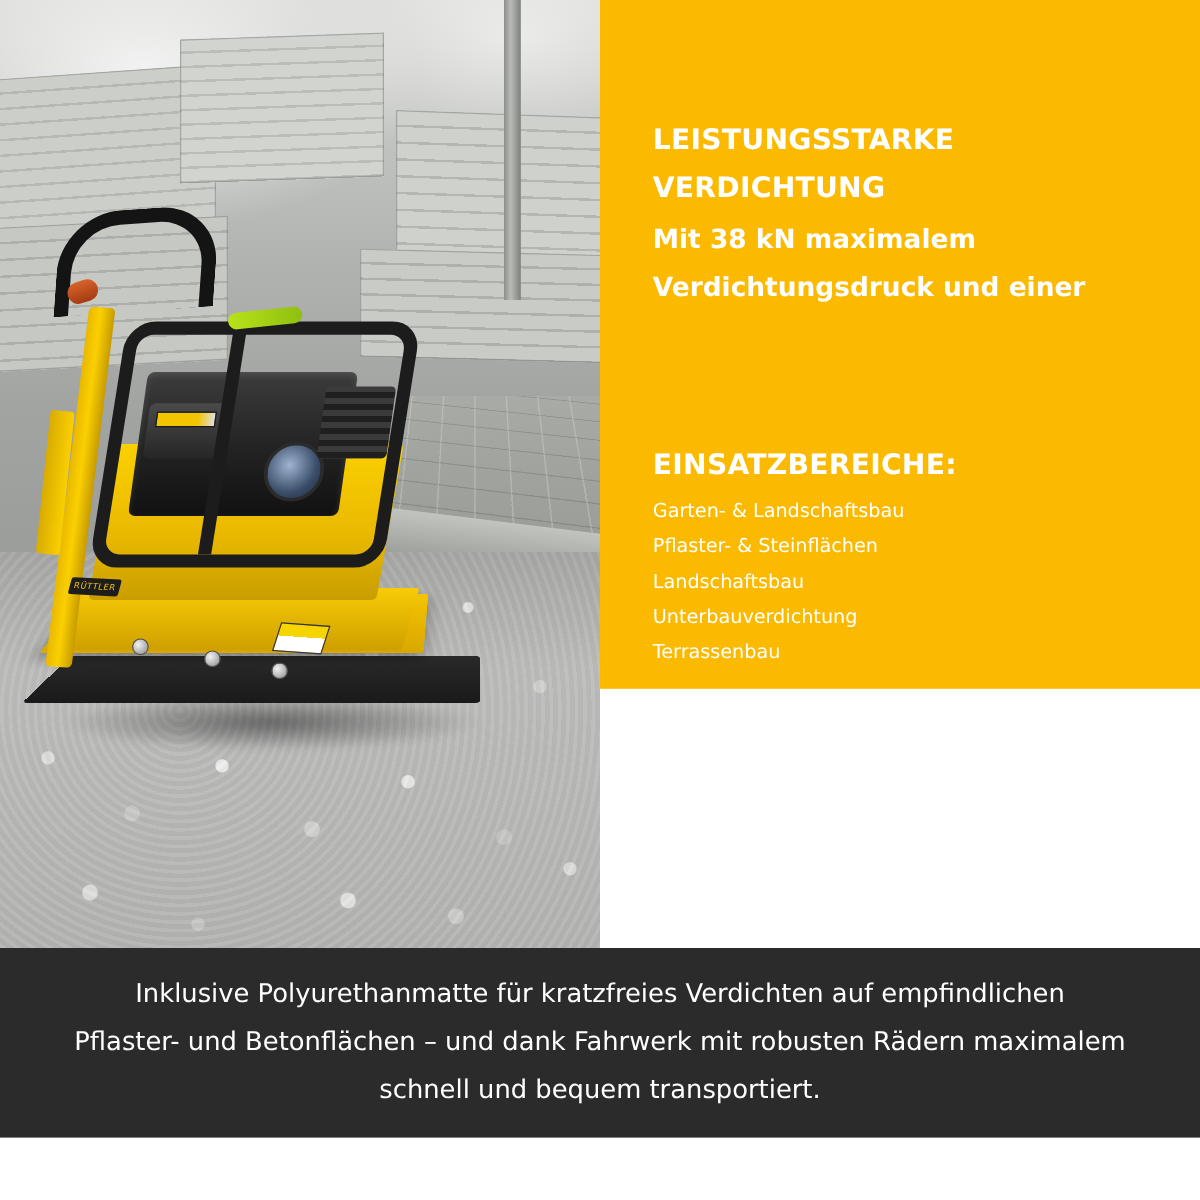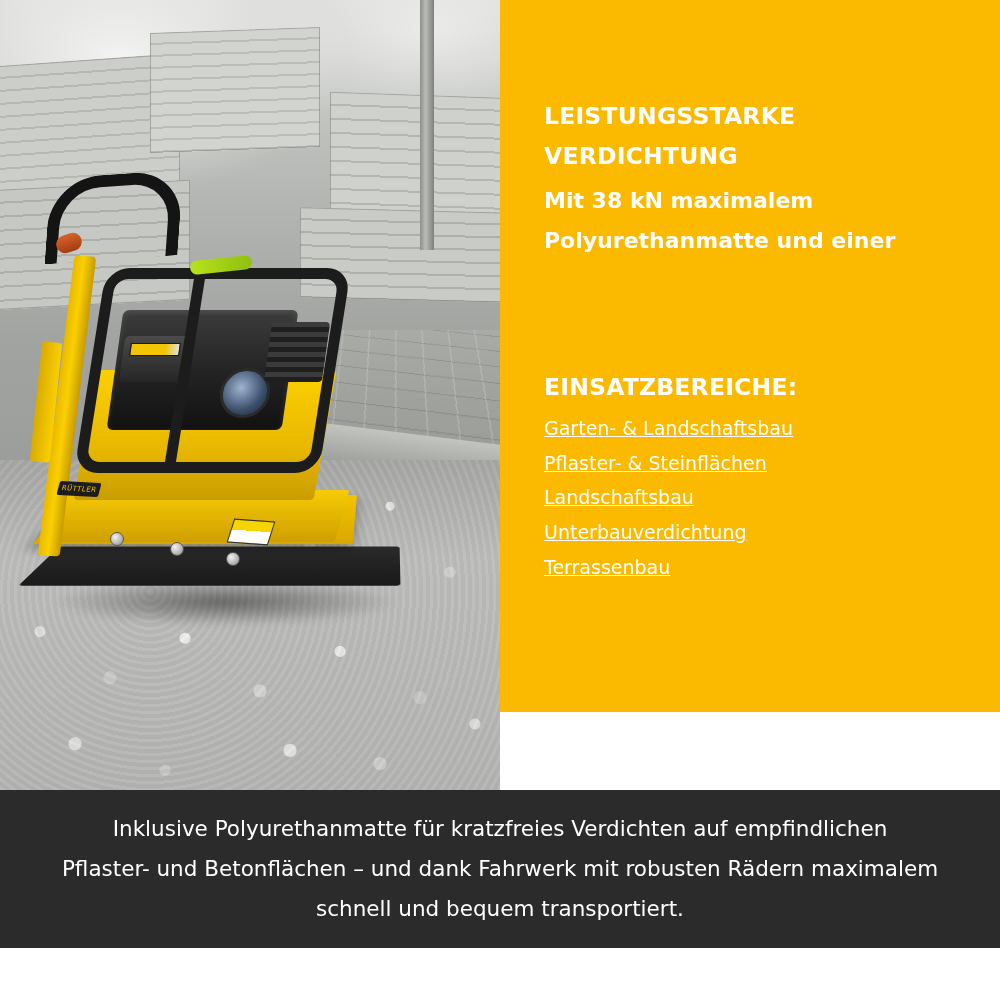--- a/index.html
+++ b/index.html
@@ -261,21 +261,21 @@
   .m-bolt {
     position: absolute; width: 12px; height: 12px;
     border-radius: 50%;
     background: radial-gradient(circle at 35% 35%, #f2f2f2, #8a8a8a);
     border: 1px solid #555;
   }
 
   
   .info-panel {
     width: 500px;
-    height: 712px;
+    height: 574px;
     background: #fbba00;
     box-sizing: border-box;
     padding: 96px 44px 0 44px;
     color: #ffffff;
   }
   .block-heading {
     font-size: 23.5px;
     font-weight: 700;
     letter-spacing: .2px;
     line-height: 1.72;
@@ -290,23 +290,22 @@
     margin: 0;
   }
   .block-text .ln { display: block; font-weight: bold; }
   .spacer-block { height: 106px; }
   .usage-list {
     list-style: none;
     margin: 0;
     padding: 0;
   }
   .usage-list li {
-    font-size: 19px;
+    font-size: 16px;
     line-height: 1.82;
-    text-decoration: underline;
   }
 
   
   .footer-bar {
     position: absolute;
     left: 0;
     top: 790px;
     width: 1000px;
     height: 158px;
     background: #2b2b2b;
@@ -374,21 +373,21 @@
     </div>
 
     <div class="info-panel">
 
       <h2 class="block-heading">
         <span class="ln">LEISTUNGSSTARKE VERDICHTUNG</span>
       </h2>
 
       <p class="block-text">
         <span class="ln">Mit 38 kN maximalem</span>
-        <span class="ln">Polyurethanmatte und einer</span>
+        <span class="ln">Verdichtungsdruck und einer</span>
       </p>
 
       <div class="spacer-block"></div>
 
       <h2 class="block-heading">
         <span class="ln">EINSATZBEREICHE:</span>
       </h2>
 
       <ul class="usage-list">
         <li>Garten- &amp; Landschaftsbau</li>

